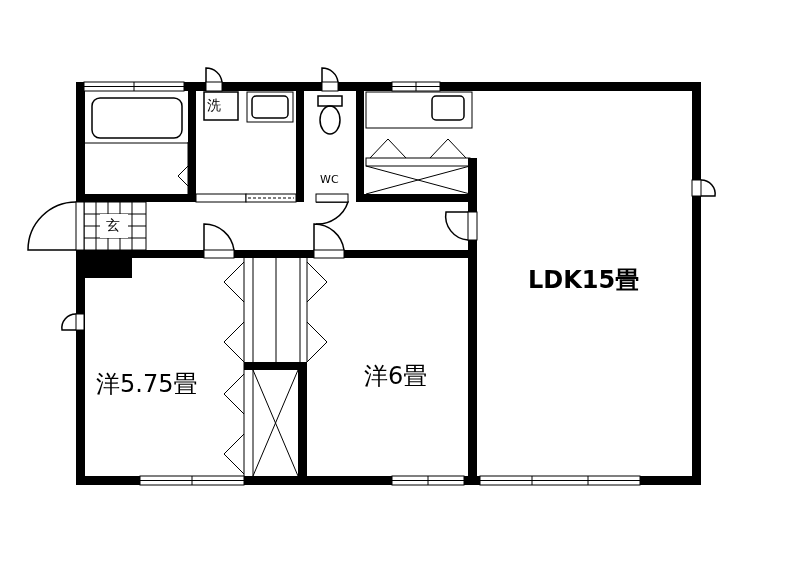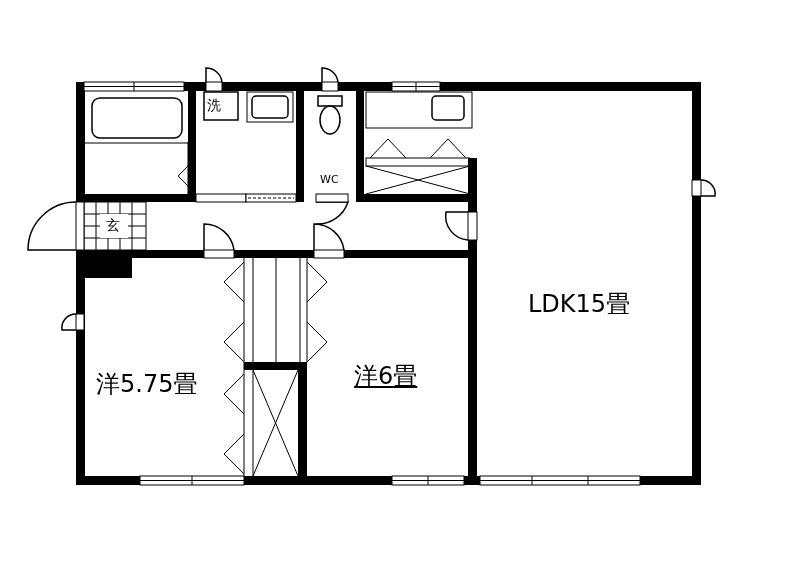--- a/index.html
+++ b/index.html
@@ -153,18 +153,18 @@
     <polyline class="thin1" points="244,374 224,394 244,414"></polyline>
     <polyline class="thin1" points="244,434 224,454 244,474"></polyline>
     <polyline class="thin1" points="307,262 327,282 307,302"></polyline>
     <polyline class="thin1" points="307,322 327,342 307,362"></polyline>
     <line class="thin1" x1="253" y1="370" x2="298" y2="476"></line>
     <line class="thin1" x1="298" y1="370" x2="253" y2="476"></line>
   </g>
 </svg>
 
 <div class="label room-big" style="left:96px; top:372px;">洋5.75畳</div>
-<div class="label room-big" style="left:354px; top:364px;text-decoration:underline;">洋6畳</div>
-<div class="label room-big" style="left:528px; top:292px;">LDK15畳</div>
+<div class="label room-big" style="left:364px; top:364px;">洋6畳</div>
+<div class="label room-big" style="left:528px; top:268px;font-weight:bold;">LDK15畳</div>
 <div class="label tiny" style="left:320px; top:174px;">WC</div>
 <div class="label small" style="left:207px; top:98px;">洗</div>
 <div class="label small" style="left:106px; top:218px;">玄</div>
 <div class="label tiny" style="left:90px; top:256px;">くつ</div>
 
 </body></html>

